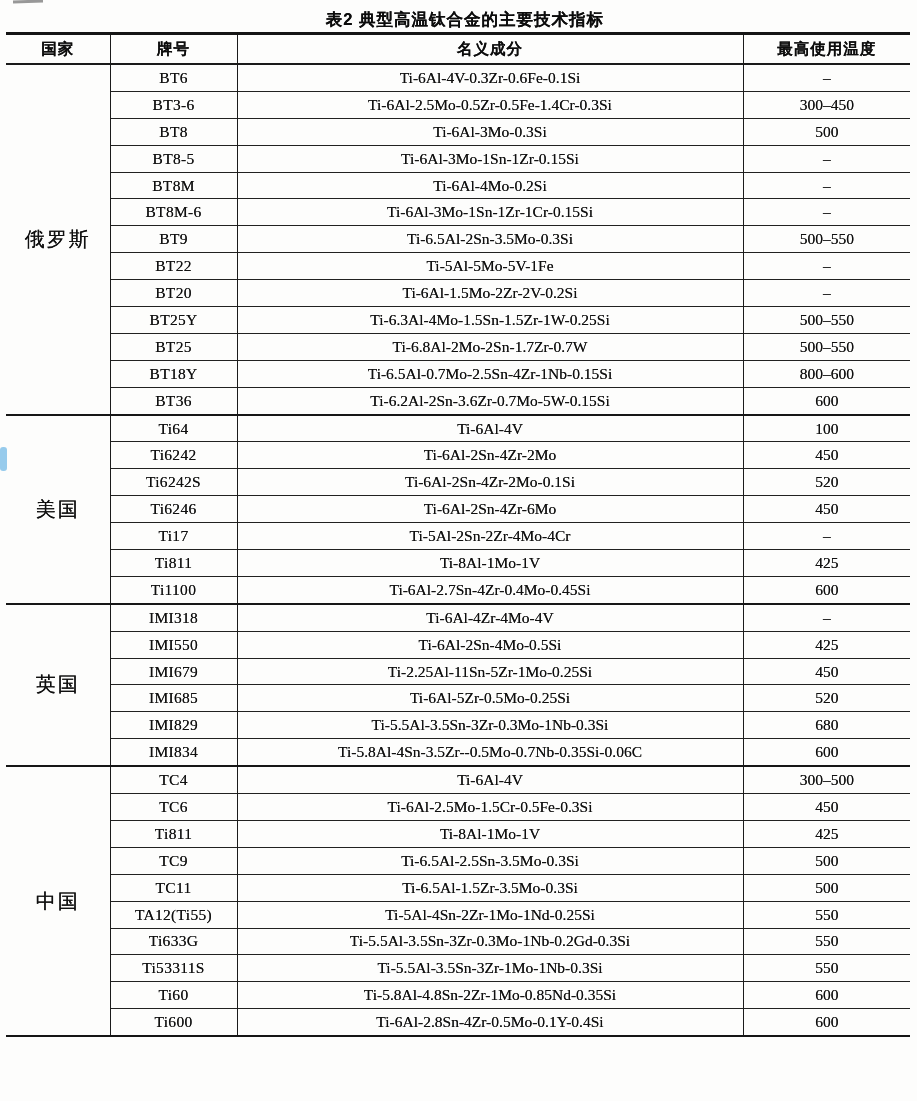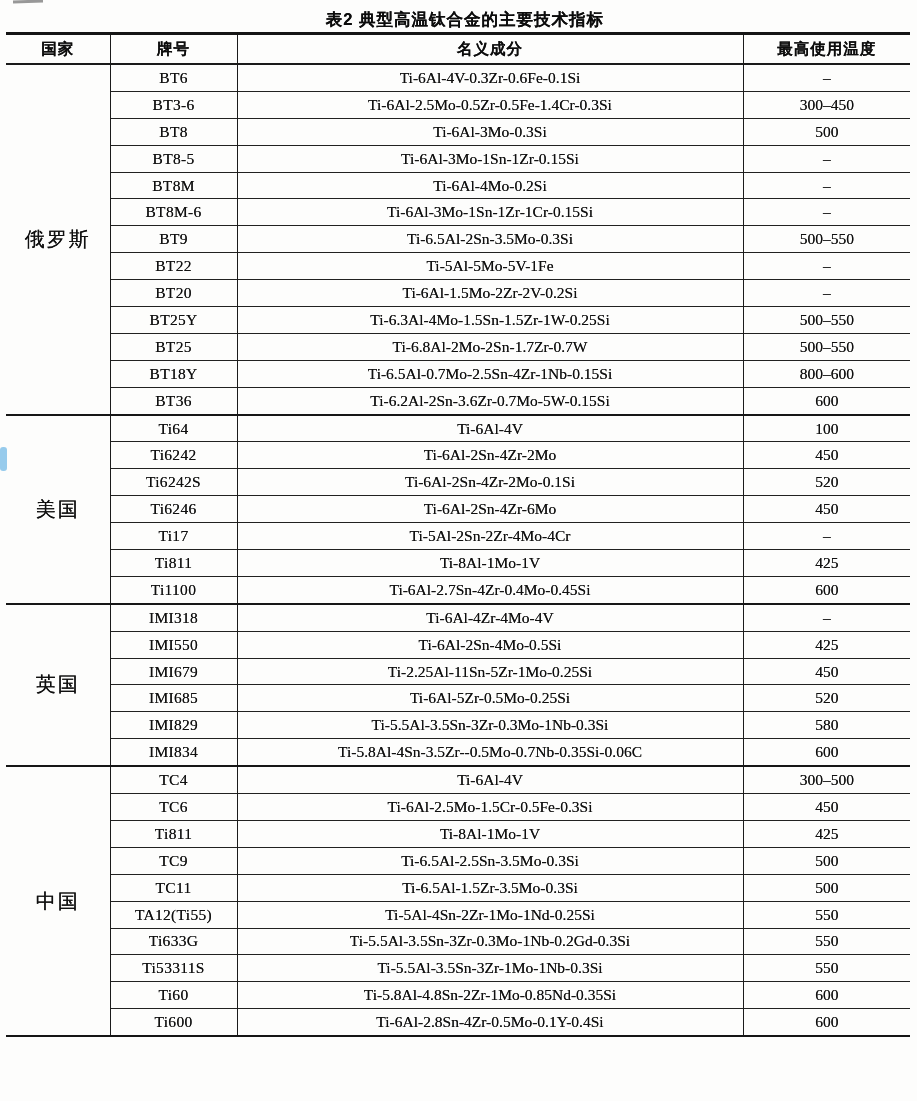--- a/index.html
+++ b/index.html
@@ -228,21 +228,21 @@
           <td class="temp">450</td>
         </tr>
         <tr>
           <td class="grade vr">IMI685</td>
           <td class="comp vr">Ti-6Al-5Zr-0.5Mo-0.25Si</td>
           <td class="temp">520</td>
         </tr>
         <tr>
           <td class="grade vr">IMI829</td>
           <td class="comp vr">Ti-5.5Al-3.5Sn-3Zr-0.3Mo-1Nb-0.3Si</td>
-          <td class="temp">580</td>
+          <td class="temp">680</td>
         </tr>
         <tr>
           <td class="grade vr">IMI834</td>
           <td class="comp vr">Ti-5.8Al-4Sn-3.5Zr--0.5Mo-0.7Nb-0.35Si-0.06C</td>
           <td class="temp">600</td>
         </tr>
         <tr class="section-start">
           <td rowspan="10" class="country vr">中国</td>
           <td class="grade vr">TC4</td>
           <td class="comp vr">Ti-6Al-4V</td>

